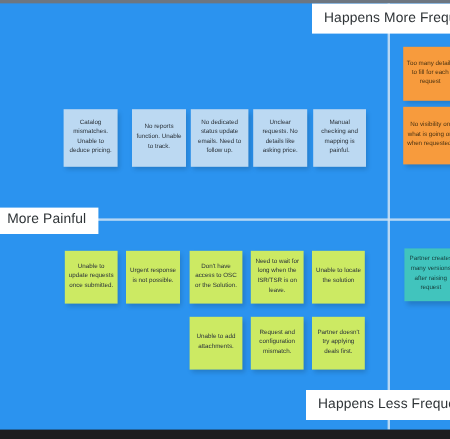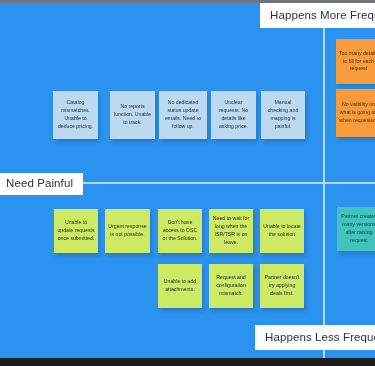--- a/index.html
+++ b/index.html
@@ -177,19 +177,19 @@
       <span class="note-txt">Partner creates many versions after raising request</span>
     </div>
 
     <div class="axis-label lbl-more-frequent">
       <span>Happens More Frequently</span>
     </div>
     <div class="axis-label lbl-less-frequent">
       <span>Happens Less Frequently</span>
     </div>
     <div class="axis-label lbl-less-painful">
-      <span>Need Painful</span>
+      <span>More Painful</span>
     </div>
 
   </div>
 
   <div class="bottom-strip"></div>
 </div>
 
 </body></html>

